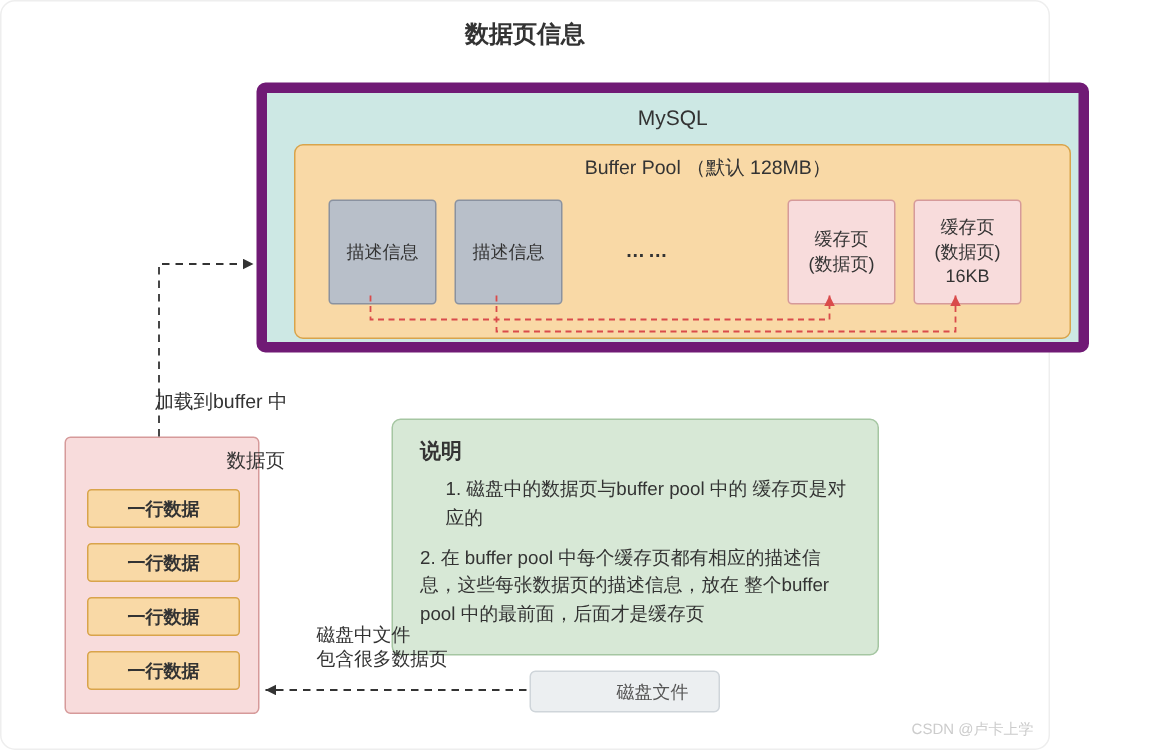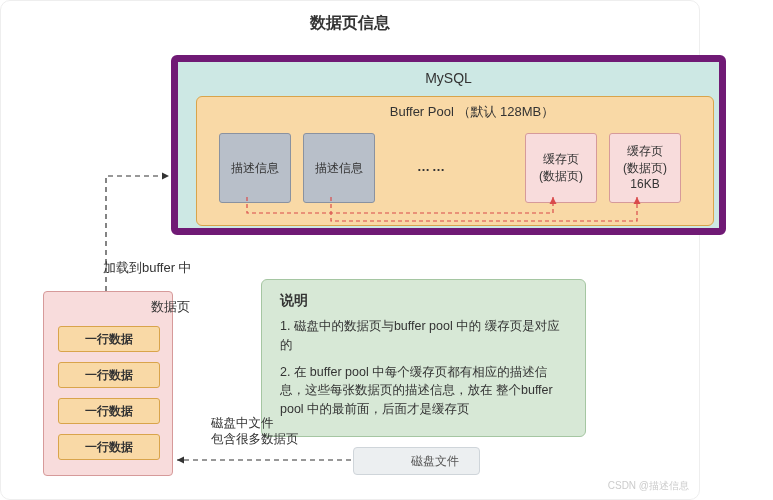--- a/index.html
+++ b/index.html
@@ -59,28 +59,28 @@
   <div class="datapage-box">
     <div class="datapage-title">数据页</div>
     <div class="row-item" style="top:34px;">一行数据</div>
     <div class="row-item" style="top:70px;">一行数据</div>
     <div class="row-item" style="top:106px;">一行数据</div>
     <div class="row-item" style="top:142px;">一行数据</div>
   </div>
 
   <div class="explain-box">
     <div class="explain-title">说明</div>
-    <div style="margin-bottom:8px;">1. 磁盘中的数据页与buffer pool 中的 缓存页是对应的</div>
+    <div style="margin-bottom:8px;margin-left:17px;">1. 磁盘中的数据页与buffer pool 中的 缓存页是对应的</div>
     <div>2. 在 buffer pool 中每个缓存页都有相应的描述信息，这些每张数据页的描述信息，放在 整个buffer pool 中的最前面，后面才是缓存页</div>
   </div>
 
   <div class="label-disk">磁盘中文件<br>包含很多数据页</div>
   <div class="diskfile-box">磁盘文件</div>
 
-  <div class="watermark">CSDN @描述信息</div>
+  <div class="watermark">CSDN @卢卡上学</div>
 
   <svg class="svg-layer">
     <defs>
       <marker id="arr-black" markerWidth="8" markerHeight="8" refX="6" refY="3" orient="auto">
         <path d="M0,0 L6,3 L0,6 Z" fill="#333"></path>
       </marker>
       <marker id="arr-red" markerWidth="8" markerHeight="8" refX="6" refY="3" orient="auto">
         <path d="M0,0 L6,3 L0,6 Z" fill="#d94b4b"></path>
       </marker>
     </defs>

